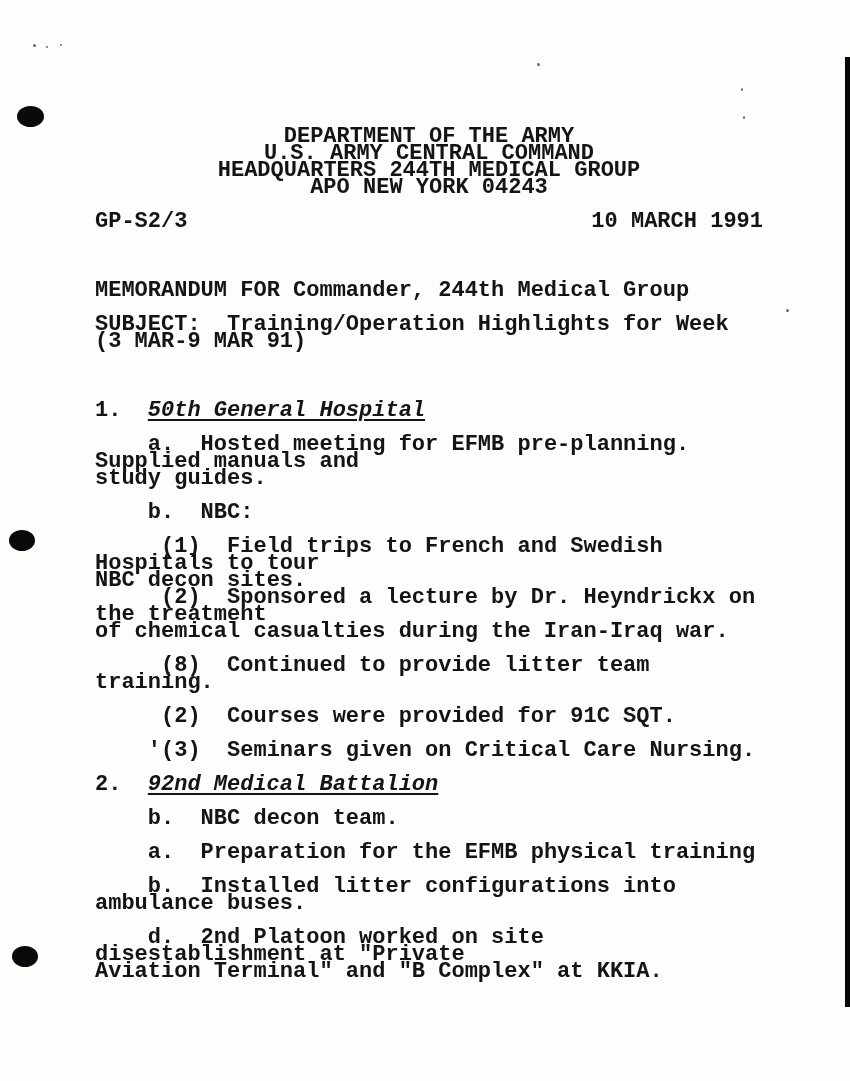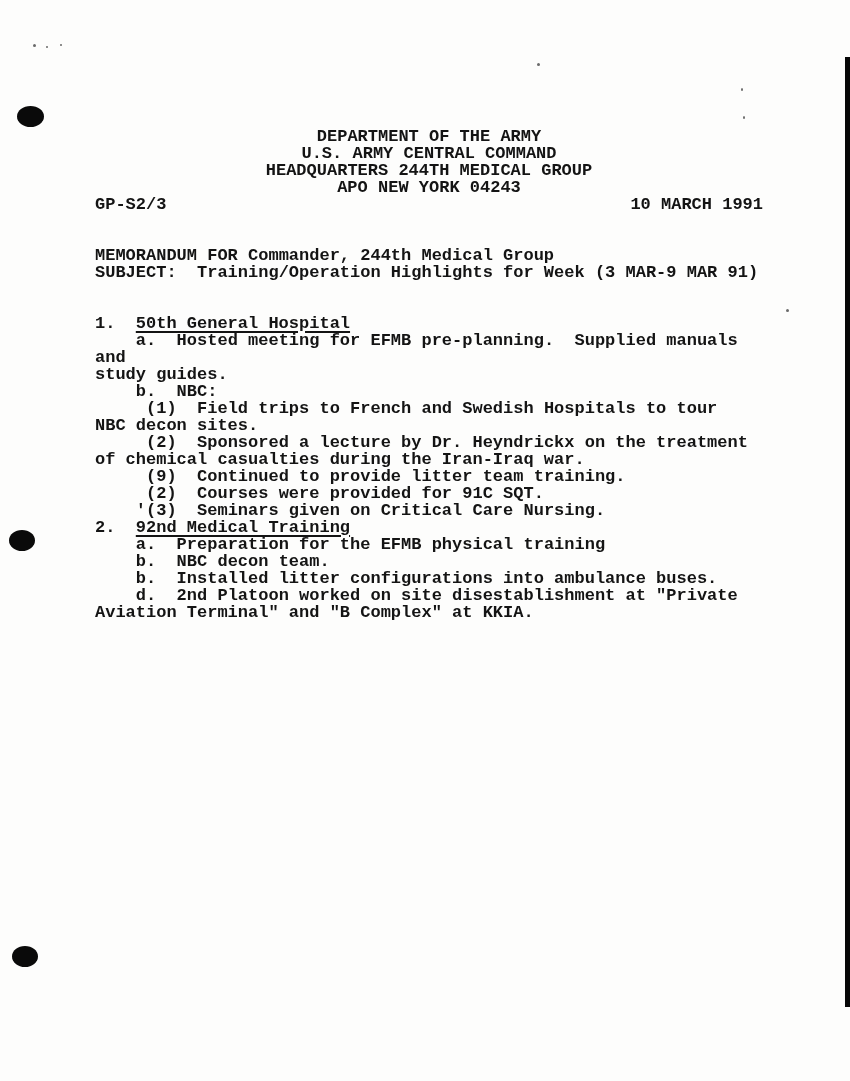--- a/index.html
+++ b/index.html
@@ -14,36 +14,37 @@
     width: 850px; height: 1081px;
     background: #fdfdfc;
     overflow: hidden;
     color: #141414;
     font-weight: 700;
   }
   .doc {
     position: absolute;
     left: 95px; top: 128px;
     width: 668px;
-    font-size: 17px;
+    font-size: 22px;
     line-height: 17px;
     letter-spacing: 0;
   }
   .para { white-space: pre-wrap; }
-  .block { }
-  .block.big { margin-top: 34px; }
+  .block { margin-top: 17px; }
+  .block.big { margin-top: 52px; }
   .hdr { text-align: center; }
   .hdr .line { white-space: pre; }
   .meta { display: flex; justify-content: space-between; }
   .heading { white-space: pre-wrap; }
   .sec-title {
     margin-left: 2ch;
     text-decoration: underline;
     text-underline-offset: 3px;
     text-decoration-thickness: 1.5px;
+    font-style: italic;
   }
   
   .punch { position: absolute; background: #0a0a0a; border-radius: 50%; }
   .p1 { left: 17px; top: 106px; width: 27px; height: 21px; }
   .p2 { left:  9px; top: 530px; width: 26px; height: 21px; }
   .p3 { left: 12px; top: 946px; width: 26px; height: 21px; }
   .edge-bar { position: absolute; right: 0; top: 57px; width: 5px; height: 950px; background: #070707; }
   .speck { position: absolute; background: #6a6a6a; border-radius: 50%; }
   .s1 { left: 33px;  top: 44px;  width: 3px; height: 3px; }
   .s2 { left: 46px;  top: 46px;  width: 2px; height: 2px; }
@@ -90,28 +91,28 @@
 
     <div class="heading block big"><span>1.</span><span class="sec-title">50th General Hospital</span></div>
 
     <div class="para block">    a.  Hosted meeting for EFMB pre-planning.  Supplied manuals and
 study guides.</div>
     <div class="para block">    b.  NBC:</div>
     <div class="para block">     (1)  Field trips to French and Swedish Hospitals to tour
 NBC decon sites.
      (2)  Sponsored a lecture by Dr. Heyndrickx on the treatment
 of chemical casualties during the Iran-Iraq war.</div>
-    <div class="para block">     (9)  Continued to provide litter team training.</div>
+    <div class="para block">     (8)  Continued to provide litter team training.</div>
     <div class="para block">     (2)  Courses were provided for 91C SQT.</div>
     <div class="para block">    '(3)  Seminars given on Critical Care Nursing.</div>
 
-    <div class="heading block"><span>2.</span><span class="sec-title">92nd Medical Training</span></div>
+    <div class="heading block"><span>2.</span><span class="sec-title">92nd Medical Battalion</span></div>
 
+    <div class="para block">    b.  NBC decon team.</div>
     <div class="para block">    a.  Preparation for the EFMB physical training</div>
-    <div class="para block">    b.  NBC decon team.</div>
 
 
     <div class="para block">    b.  Installed litter configurations into ambulance buses.</div>
     <div class="para block">    d.  2nd Platoon worked on site disestablishment at "Private
 Aviation Terminal" and "B Complex" at KKIA.</div>
 
   </div>
 </div>
 
 </body></html>

